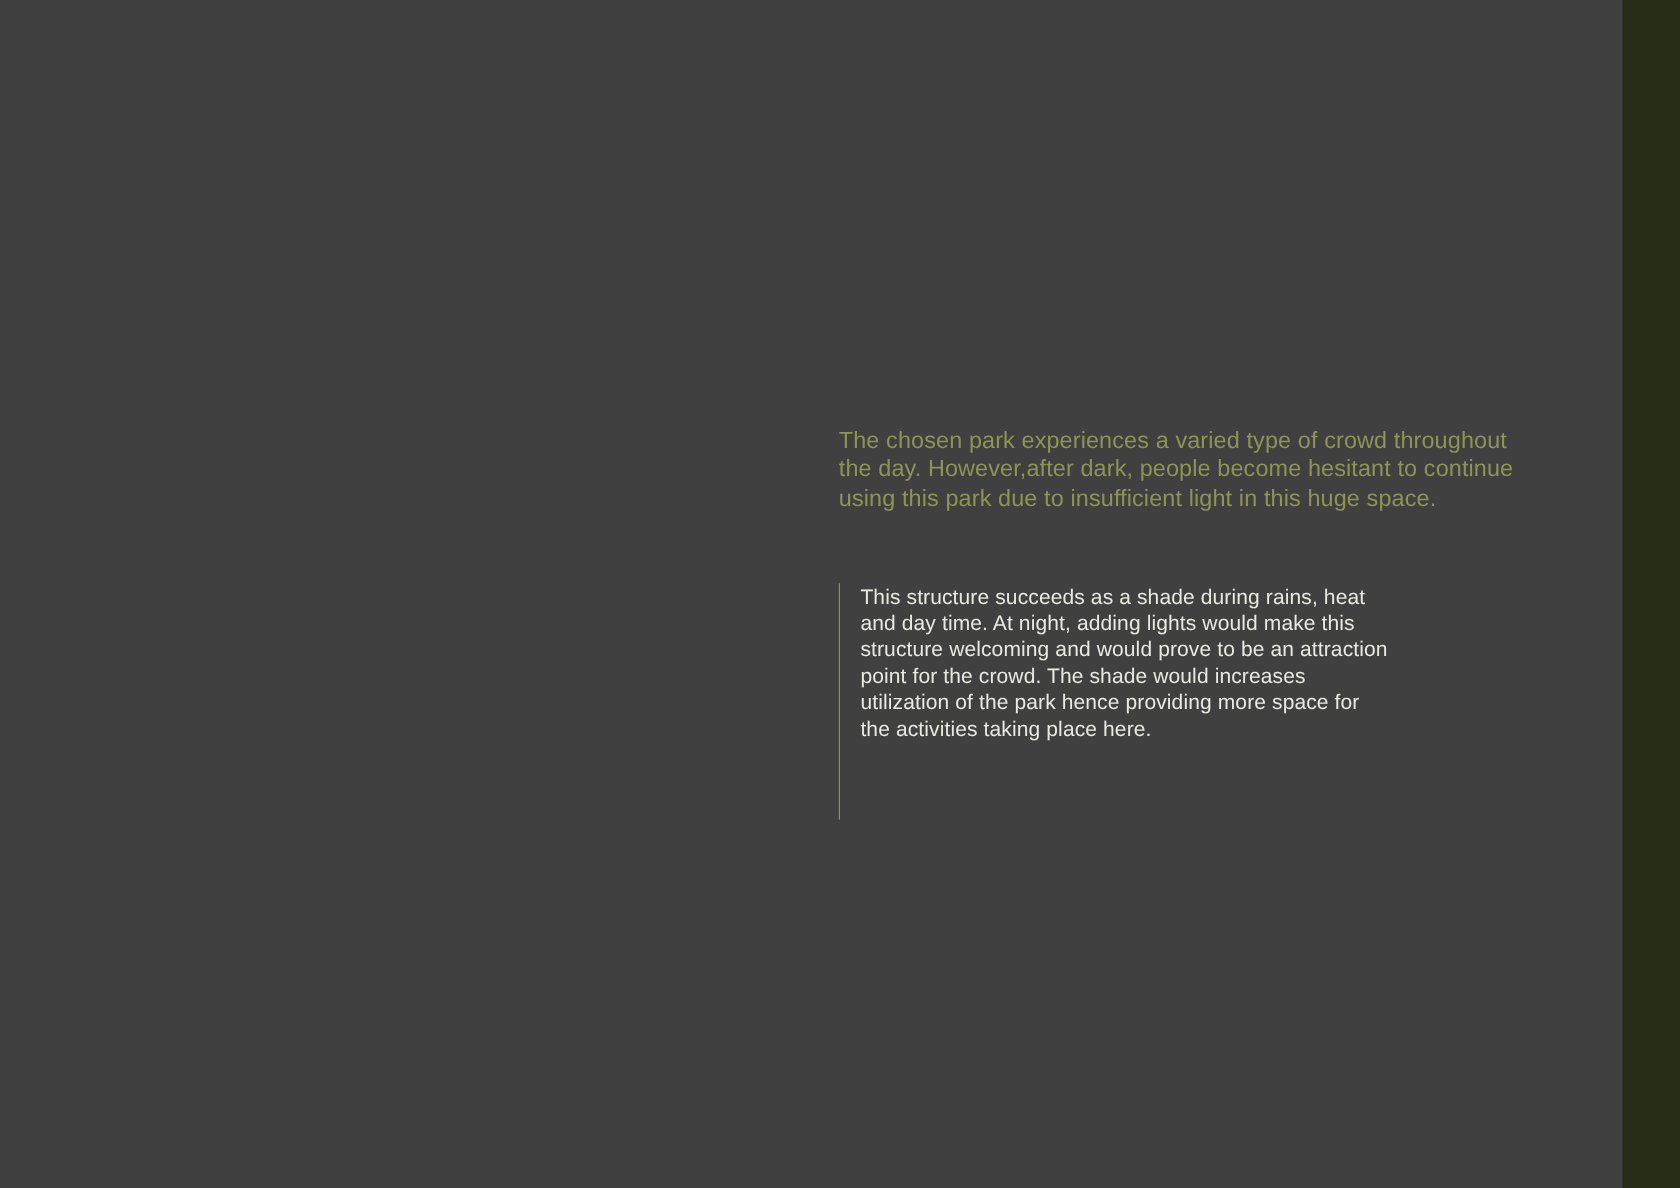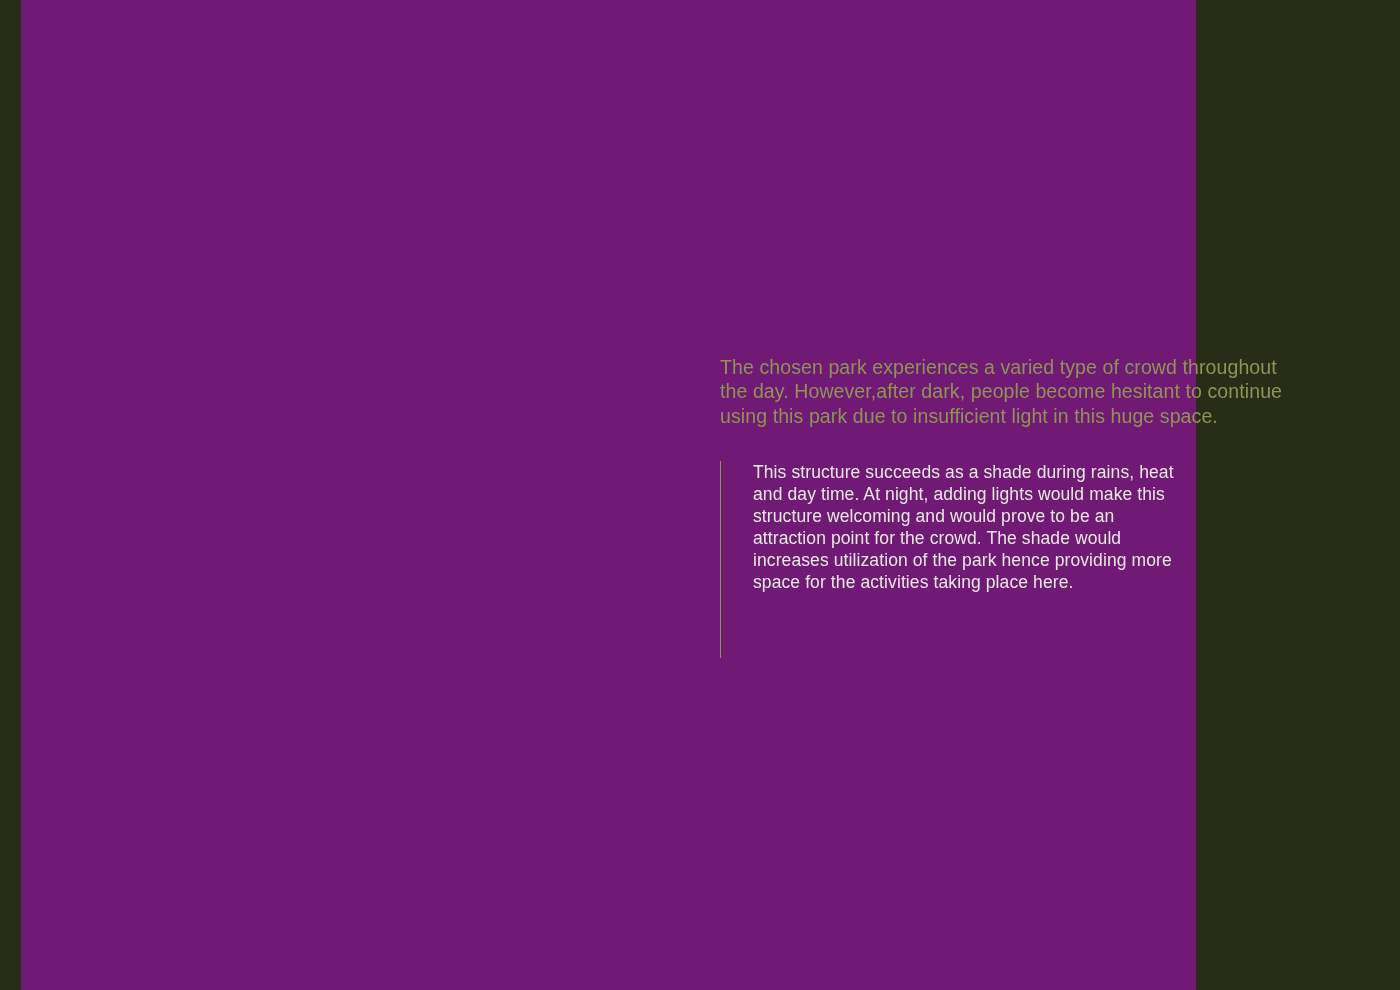--- a/index.html
+++ b/index.html
@@ -8,45 +8,44 @@
   }
   body {
     width: 1400px;
     height: 990px;
     background: #282d18;
     font-family: "Liberation Sans", sans-serif;
     overflow: hidden;
   }
   .page {
     position: relative;
-    width: 1175px;
+    width: 1352px;
     height: 990px;
-    background: #701a75;
-    margin-left: 21px;
+    background: #404040;
   }
   .intro-block {
     position: absolute;
     left: 699px;
     top: 355px;
     width: 580px;
   }
   .intro-text {
     margin: 0;
     color: #8f9455;
     font-size: 19.5px;
     line-height: 24.4px;
     letter-spacing: 0.1px;
     font-weight: 400;
   }
   .quote-block {
     position: absolute;
     left: 699px;
-    top: 461px;
+    top: 486px;
     width: 460px;
-    padding-left: 32px;
+    padding-left: 17px;
     border-left: 1.5px solid #8f9455;
     box-sizing: border-box;
     min-height: 197px;
   }
   .quote-text {
     margin: 0;
     color: #e9e9e2;
     font-size: 17.5px;
     line-height: 22px;
     letter-spacing: 0.1px;

